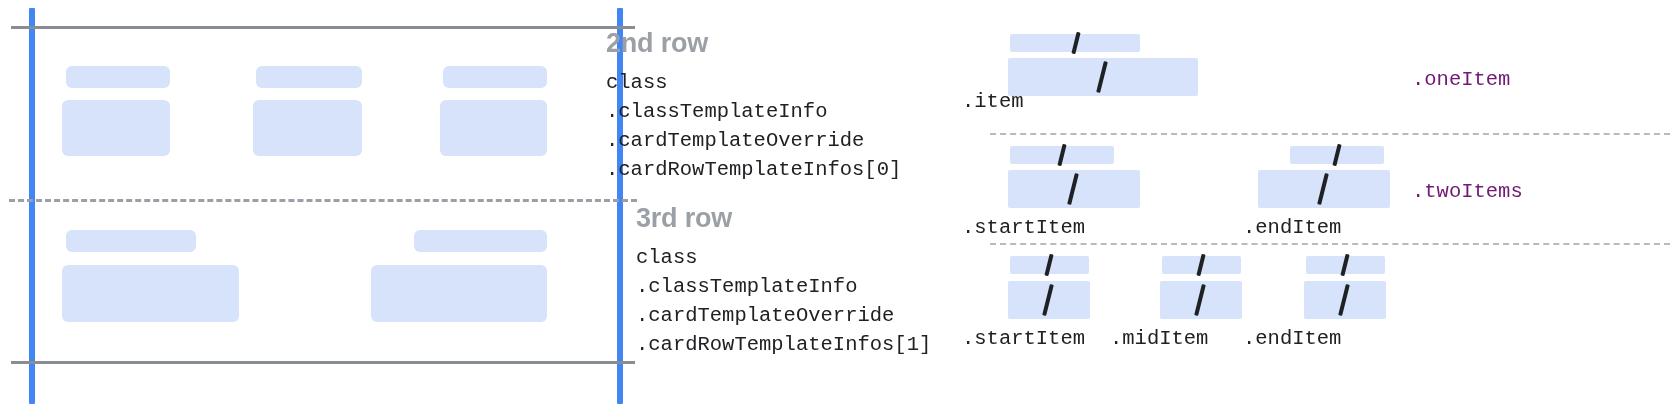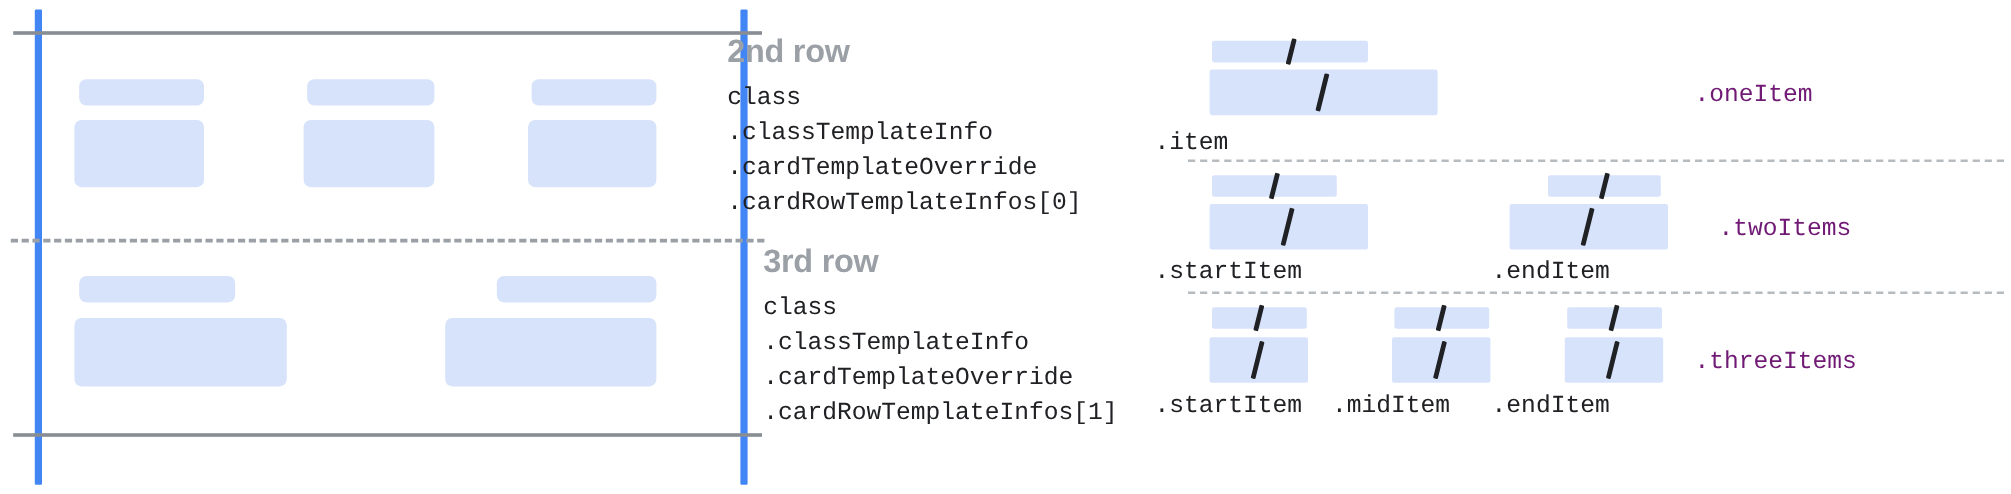--- a/index.html
+++ b/index.html
@@ -71,40 +71,40 @@
   </div>
 
   <div class="itemcol">
 
     <div class="ibox" style="left:70px;top:34px;width:130px;height:18px;">
       <div class="slash" style="left:64px;top:-2px;height:22px;"></div>
     </div>
     <div class="ibox" style="left:68px;top:58px;width:190px;height:38px;">
       <div class="slash" style="left:92px;top:3px;height:32px;"></div>
     </div>
-    <div class="ilabel" style="left:22px;top:108px;">.item</div>
+    <div class="ilabel" style="left:22px;top:90px;">.item</div>
     <div class="rlabel" style="left:472px;top:68px;">.oneItem</div>
 
     <div class="dotline" style="top:133px;"></div>
 
     <div class="ibox" style="left:70px;top:146px;width:104px;height:18px;">
       <div class="slash" style="left:50px;top:-2px;height:22px;"></div>
     </div>
     <div class="ibox" style="left:68px;top:170px;width:132px;height:38px;">
       <div class="slash" style="left:63px;top:3px;height:32px;"></div>
     </div>
     <div class="ibox" style="left:350px;top:146px;width:94px;height:18px;">
       <div class="slash" style="left:45px;top:-2px;height:22px;"></div>
     </div>
     <div class="ibox" style="left:318px;top:170px;width:132px;height:38px;">
       <div class="slash" style="left:63px;top:3px;height:32px;"></div>
     </div>
     <div class="ilabel" style="left:22px;top:216px;">.startItem</div>
     <div class="ilabel" style="left:303px;top:216px;">.endItem</div>
-    <div class="rlabel" style="left:492px;top:180px;">.twoItems</div>
+    <div class="rlabel" style="left:472px;top:180px;">.twoItems</div>
 
     <div class="dotline" style="top:243px;"></div>
 
     <div class="ibox" style="left:70px;top:256px;width:79px;height:18px;">
       <div class="slash" style="left:37px;top:-2px;height:22px;"></div>
     </div>
     <div class="ibox" style="left:68px;top:281px;width:82px;height:38px;">
       <div class="slash" style="left:38px;top:3px;height:32px;"></div>
     </div>
     <div class="ibox" style="left:222px;top:256px;width:79px;height:18px;">
@@ -115,17 +115,16 @@
     </div>
     <div class="ibox" style="left:366px;top:256px;width:79px;height:18px;">
       <div class="slash" style="left:37px;top:-2px;height:22px;"></div>
     </div>
     <div class="ibox" style="left:364px;top:281px;width:82px;height:38px;">
       <div class="slash" style="left:38px;top:3px;height:32px;"></div>
     </div>
     <div class="ilabel" style="left:22px;top:327px;">.startItem</div>
     <div class="ilabel" style="left:170px;top:327px;">.midItem</div>
     <div class="ilabel" style="left:303px;top:327px;">.endItem</div>
-    <div class="rlabel" style="left:472px;top:291px;">.threeItems</div>
 
   </div>
 
 </div>
 
 </body></html>

